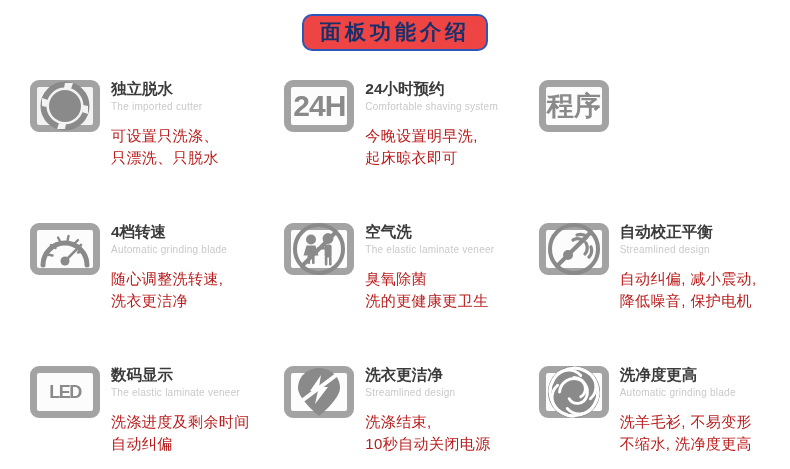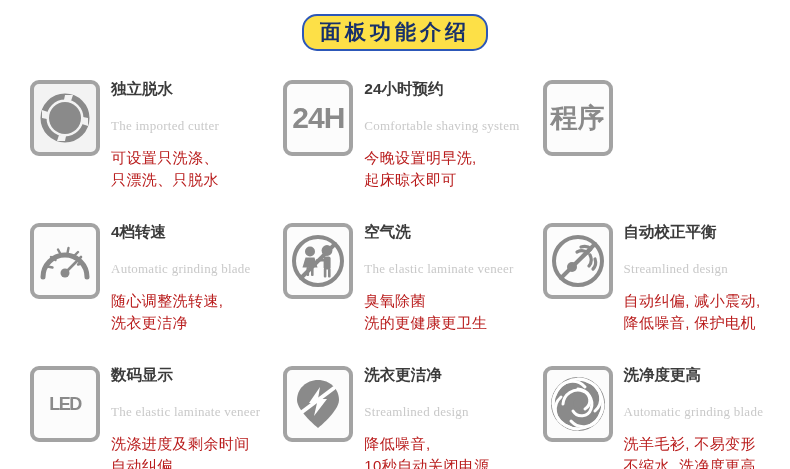--- a/index.html
+++ b/index.html
@@ -10,23 +10,23 @@
     overflow: hidden;
   }
   .page { position: relative; width: 790px; height: 469px; background:#fff; }
 
   
   .title-wrap {
     position: absolute; top: 14px; left: 0; width: 790px;
     display: flex; justify-content: center;
   }
   .title-badge {
-    background: #fde047;
+    background: #ef4444;
     border: 2px solid #2c57b8;
-    border-radius: 15px;
+    border-radius: 10px;
     padding: 4px 16px 6px 16px;
     color: #17306b;
     font-size: 21px;
     font-weight: 700;
     letter-spacing: 4px;
     line-height: 1.1;
     white-space: nowrap;
   }
 
   
@@ -37,39 +37,39 @@
     display: grid;
     grid-template-columns: repeat(3, 1fr);
     grid-template-rows: repeat(3, 120px);
     column-gap: 16px;
     row-gap: 0px;
     gap: 23px;
   }
   .card { display: flex; align-items: flex-start; }
 
   .icon-box {
-    width: 70px; height: 76px;
+    width: 70px; height: 52px;
     flex: 0 0 70px;
     border-radius: 9px;
-    border: 4px solid #a3a3a3;
+    border: 7px solid #a3a3a3;
     background: #fcfcfc;
     display: flex; align-items: center; justify-content: center;
     margin-top: 8px;
   }
   .icon-box.filled { background: #f3f3f3; }
 
   .card-text { margin-left: 11px; padding-top: 8px; }
   .card-title {
     font-size: 15.5px; font-weight: 700; color: #3b3b3b;
     line-height: 1.15; white-space: nowrap;
   }
   .card-sub {
-    font-size: 13px; color: #c9c9c9; letter-spacing: .25px;
-    margin-top: 20px; white-space: nowrap;
-    font-family: Liberation Serif, serif;
+    font-size: 10px; color: #c9c9c9; letter-spacing: .25px;
+    margin-top: 3px; white-space: nowrap;
+    font-family: Liberation Sans, sans-serif;
   }
   .card-desc {
     font-size: 15px; color: #b91c1c; line-height: 1.45;
     margin-top: 13px; white-space: pre-line; letter-spacing: .4px;
   }
 
   
   .glyph {
     font-size: 30px; font-weight: 700; color: #8a8a8a;
     letter-spacing: -1px; line-height: 1;
@@ -218,21 +218,21 @@
       <div class="icon-box">
         <svg width="50" height="56" viewBox="0 0 50 56">
           <path d="M25 4 C13 4 4 13 4 24 C4 35 25 52 25 52 C25 52 46 35 46 24 C46 13 37 4 25 4 Z" fill="#8a8a8a"></path>
           <path d="M27 11 L16 27 h8 l-3 13 L34 23 h-9 z" fill="#ffffff"></path>
           <line x1="9" y1="36" x2="41" y2="12" stroke="#ffffff" stroke-width="4" stroke-linecap="round"></line>
         </svg>
       </div>
       <div class="card-text">
         <div class="card-title">洗衣更洁净</div>
         <div class="card-sub">Streamlined design</div>
-        <div class="card-desc">降低噪音,
+        <div class="card-desc">洗涤结束,
 10秒自动关闭电源</div>
       </div>
     </div>
 
     <div class="card">
       <div class="icon-box">
         <svg width="58" height="58" viewBox="0 0 58 58">
           <circle cx="29" cy="29" r="27" fill="#8a8a8a"></circle>
           <g stroke="#ffffff" stroke-width="3" fill="none" stroke-linecap="round">
             <path d="M29 4 A25 25 0 0 1 50 42 A17 17 0 0 1 22 46"></path>

